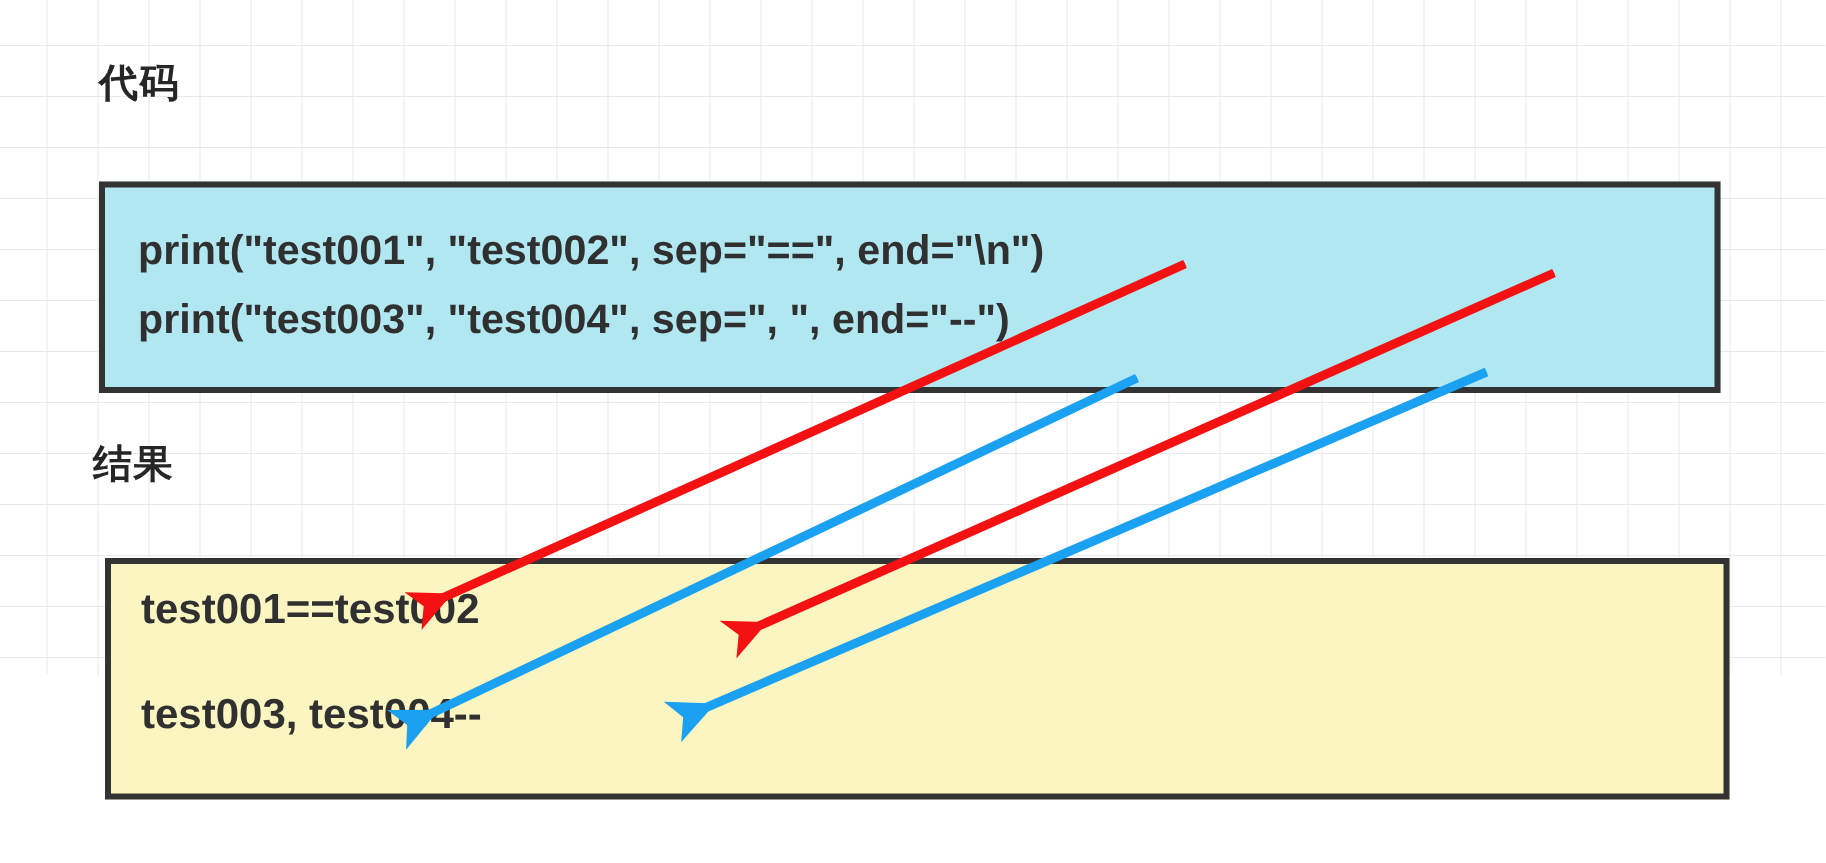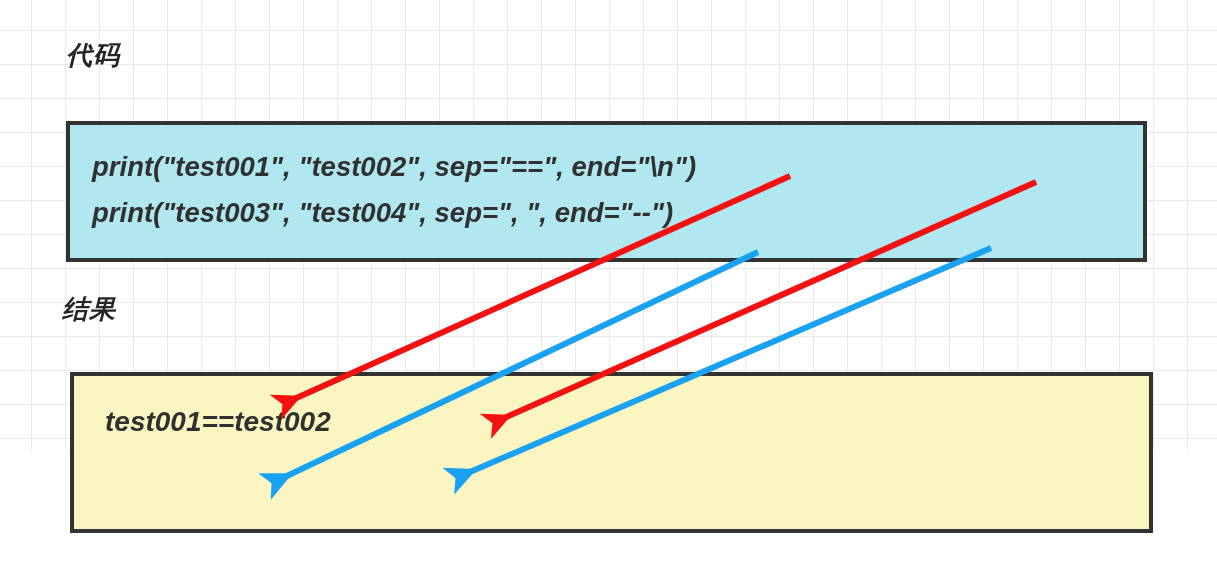--- a/index.html
+++ b/index.html
@@ -16,21 +16,20 @@
   #canvas {
     position: relative;
     width: 1217px;
     height: 450px;
     background-color: #ffffff;
     background-image:
       linear-gradient(to right, #e9e9e9 1px, transparent 1px),
       linear-gradient(to bottom, #e9e9e9 1px, transparent 1px);
     background-size: 34px 34px;
     background-position: -3px -4px;
-    font-style: italic;
   }
 
   .label {
     position: absolute;
     font-weight: bold;
     color: #262626;
     font-size: 26px;
     letter-spacing: 1px;
     line-height: 1;
     white-space: nowrap;
@@ -71,21 +70,21 @@
   #code-line-2 { left: 22px; top: 74px; }
 
   .resultline {
     position: absolute;
     font-weight: bold;
     color: #303030;
     font-size: 28px;
     line-height: 1;
     white-space: pre;
   }
-  #result-line-1 { left: 20px; top: 32px; margin-left: 11px; }
+  #result-line-1 { left: 20px; top: 16px; }
   #result-line-2 { left: 20px; top: 86px; }
 
   #arrow-layer {
     position: absolute;
     left: 0;
     top: 0;
     width: 1217px;
     height: 575px;
     pointer-events: none;
   }
@@ -99,20 +98,21 @@
 
   <div class="panel" id="code-panel">
     <div class="codeline" id="code-line-1">print("test001", "test002", sep="==", end="\n")</div>
     <div class="codeline" id="code-line-2">print("test003", "test004", sep=", ", end="--")</div>
   </div>
 
   <div class="label" id="result-label">结果</div>
 
   <div class="panel" id="result-panel">
     <div class="resultline" id="result-line-1">test001==test002</div>
+    <div class="resultline" id="result-line-2">test003, test004--</div>
   </div>
 
   <svg id="arrow-layer" viewBox="0 0 1217 575">
     <defs>
       <marker id="head-red" markerWidth="5" markerHeight="5" refX="3.6" refY="2.5" orient="auto" markerUnits="strokeWidth">
         <path d="M 5,0.2 L 0.2,2.5 L 5,4.8 L 3.7,2.5 Z" fill="#f31111"></path>
       </marker>
       <marker id="head-blue" markerWidth="5.4" markerHeight="5.4" refX="4" refY="2.7" orient="auto" markerUnits="strokeWidth">
         <path d="M 5.4,0.25 L 0.2,2.7 L 5.4,5.15 L 4.1,2.7 Z" fill="#1ba1f2"></path>
       </marker>

